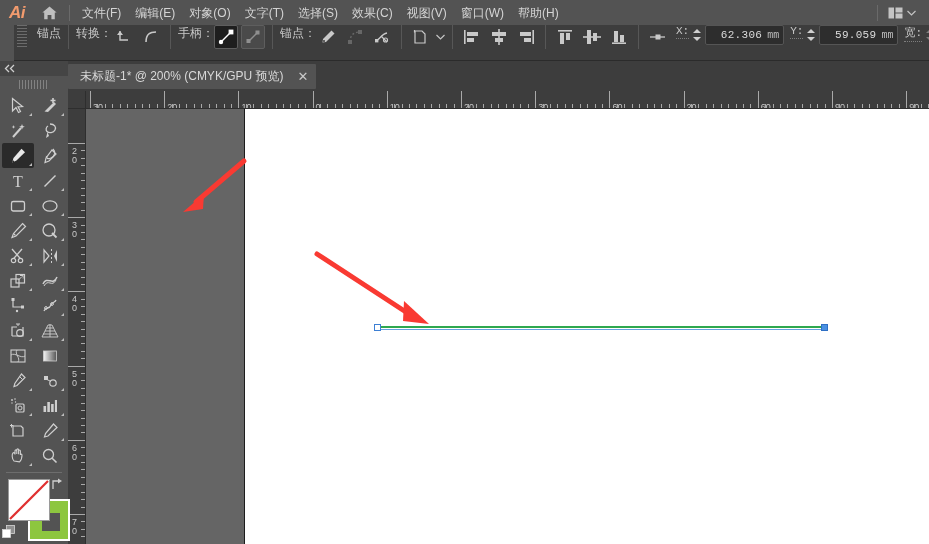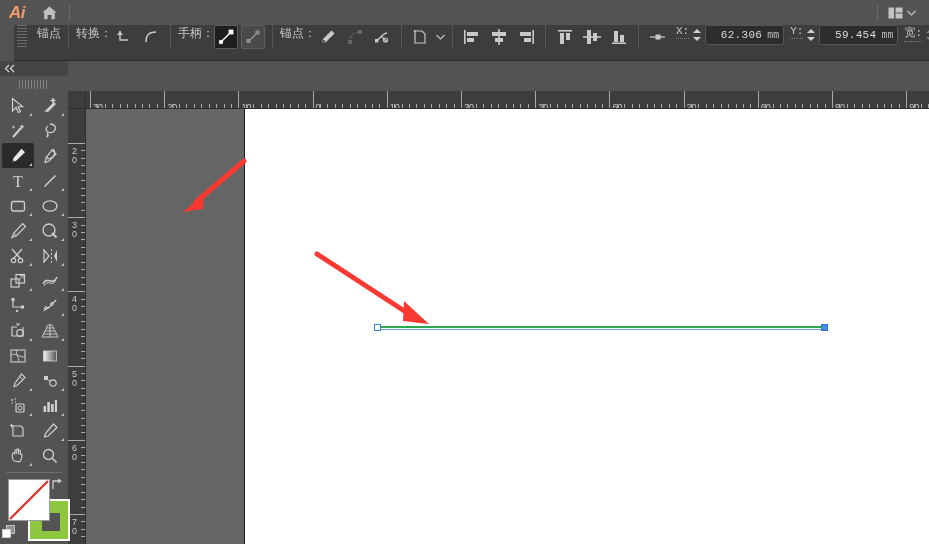--- a/index.html
+++ b/index.html
@@ -189,20 +189,31 @@
 <div id="app">
 
   <div class="menubar">
     <div class="ai-logo">Ai</div>
     <div class="home-btn">
       <svg width="17" height="16" viewBox="0 0 17 16">
         <path d="M8.5 1.6 L1.4 7.4 L3.2 7.4 L3.2 14.3 L6.6 14.3 L6.6 10.0 L10.4 10.0 L10.4 14.3 L13.8 14.3 L13.8 7.4 L15.6 7.4 Z" fill="#bfbfbf"></path>
       </svg>
     </div>
     <div class="mb-sep"></div>
+    <div class="menu-items">
+      <div class="menu-item">文件(F)</div>
+      <div class="menu-item">编辑(E)</div>
+      <div class="menu-item">对象(O)</div>
+      <div class="menu-item">文字(T)</div>
+      <div class="menu-item">选择(S)</div>
+      <div class="menu-item">效果(C)</div>
+      <div class="menu-item">视图(V)</div>
+      <div class="menu-item">窗口(W)</div>
+      <div class="menu-item">帮助(H)</div>
+    </div>
     <div class="mb-right">
       <div class="mb-sep"></div>
       <div class="arrange-btn">
         <svg width="15" height="12" viewBox="0 0 15 12">
           <rect x="0.5" y="0.5" width="5.5" height="11" fill="#c4c4c4"></rect>
           <rect x="7.5" y="0.5" width="7" height="5" fill="#c4c4c4"></rect>
           <rect x="7.5" y="6.5" width="7" height="5" fill="#c4c4c4"></rect>
         </svg>
         <svg width="9" height="6" viewBox="0 0 9 6">
           <path d="M0.5 1 L4.5 5 L8.5 1" stroke="#c4c4c4" stroke-width="1.2" fill="none"></path>
@@ -368,33 +379,39 @@
     </div>
 
     <div class="xy-label">Y:</div>
     <div class="stepper">
       <svg width="10" height="14" viewBox="0 0 10 14">
         <path d="M5 1 L9 5 L1 5 Z" fill="#cfcfcf"></path>
         <path d="M5 13 L9 9 L1 9 Z" fill="#cfcfcf"></path>
       </svg>
     </div>
     <div class="num-field">
-      <span class="val">59.454</span>
+      <span class="val">59.059</span>
       <span class="unit">mm</span>
     </div>
 
     <div class="xy-label">宽:</div>
     <div class="stepper">
       <svg width="10" height="14" viewBox="0 0 10 14">
         <path d="M5 1 L9 5 L1 5 Z" fill="#7d7d7d"></path>
         <path d="M5 13 L9 9 L1 9 Z" fill="#7d7d7d"></path>
       </svg>
     </div>
   </div>
 
+  <div class="tabbar">
+    <div class="doc-tab">
+      <span class="title">未标题-1* @ 200% (CMYK/GPU 预览)</span>
+      <span class="close">✕</span>
+    </div>
+  </div>
 
   <div class="toolpanel">
     <div class="tp-header">
       <svg width="12" height="9" viewBox="0 0 12 9">
         <path d="M5 1 L1.5 4.5 L5 8" stroke="#cfcfcf" stroke-width="1.3" fill="none"></path>
         <path d="M10 1 L6.5 4.5 L10 8" stroke="#cfcfcf" stroke-width="1.3" fill="none"></path>
       </svg>
     </div>
     <div class="tp-grip"></div>
 

